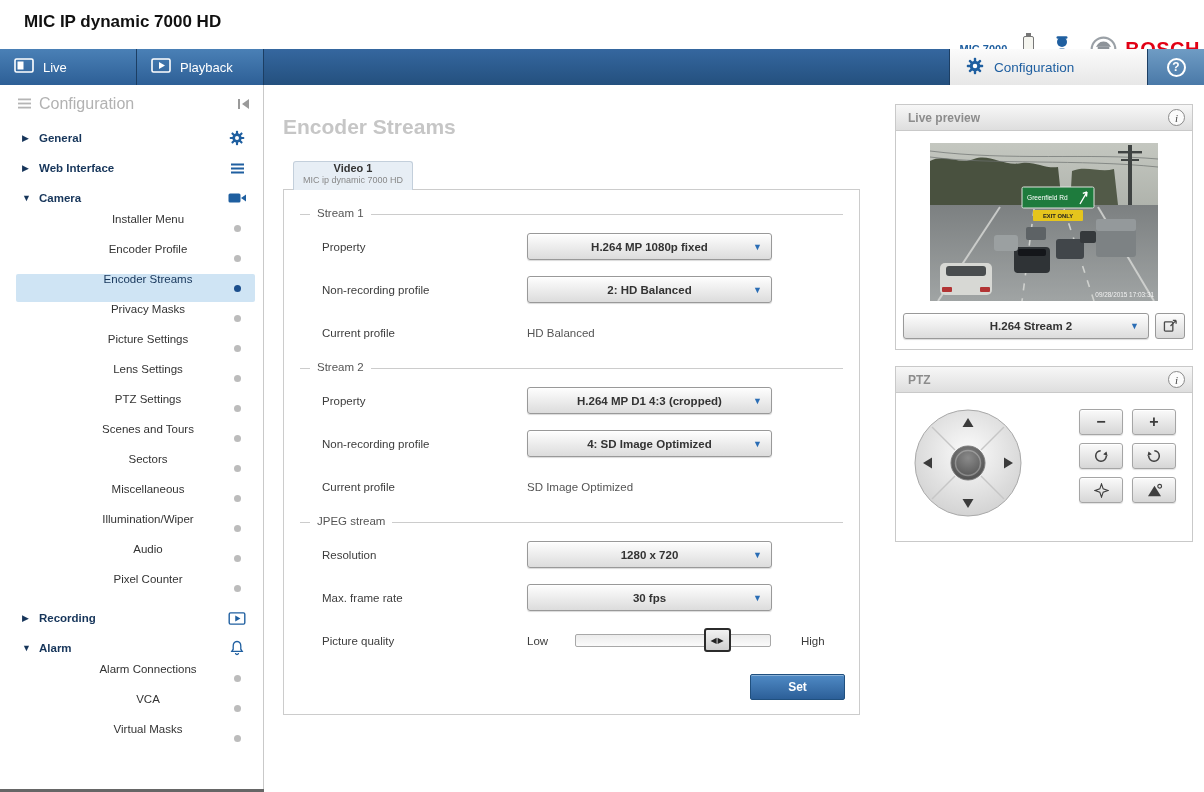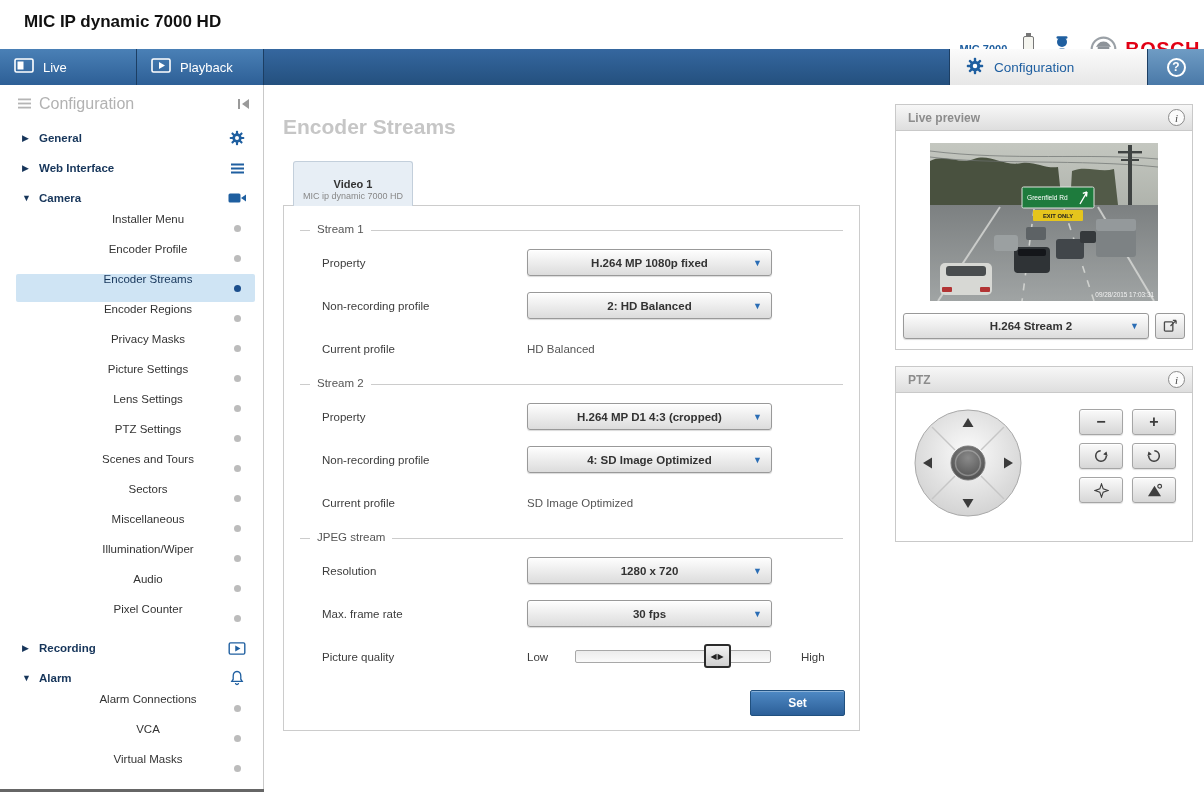--- a/index.html
+++ b/index.html
@@ -52,21 +52,21 @@
   .dot { width:7px; height:7px; border-radius:50%; background:#bcbcbc; }
   .sb-item.sel::before { content:""; position:absolute; left:16px; right:8px; top:1px; bottom:1px;
                          background:#cfe4f4; border-radius:2px; z-index:0; }
   .sb-item.sel .lbl { color:#16355a; }
   .sb-item.sel .dot { background:#1b4e8c; }
   .sb-strip { position:absolute; bottom:0; left:0; width:264px; height:3px; background:#666; }
 
   
   .main { position:absolute; left:265px; top:0; width:632px; bottom:0; background:#fff; }
   .main-title { margin:30px 0 0 18px; font-size:21px; font-weight:bold; color:#c6c6c6; }
-  .video-tab { margin:22px 0 0 28px; width:120px; padding:16px 4px 5px; text-align:center;
+  .video-tab { margin:22px 0 0 28px; width:120px; padding:0 4px 5px; text-align:center;
                background:#e7eef5; border:1px solid #c3cfdb; border-bottom:none;
                border-radius:3px 3px 0 0; position:relative; z-index:2; cursor:pointer; }
   .video-tab .l1 { font-size:11px; font-weight:bold; color:#333; }
   .video-tab .l2 { font-size:9px; color:#888; margin-top:1px; }
   .panel { margin-left:18px; width:577px; border:1px solid #ccc; margin-top:-1px;
            background:#fff; padding:24px 0 14px; position:relative; z-index:1; }
   .grp { margin:0 16px 4px; border-top:1px solid #ccc; position:relative; padding:18px 0 8px; }
   .grp-legend { position:absolute; top:-8px; left:10px; background:#fff; padding:0 7px;
                 font-size:11.5px; color:#555;text-align:right; }
   .row { display:flex; align-items:center; margin:0 0 16px 22px; min-height:27px; }
@@ -247,26 +247,20 @@
           </span>
       </div>
       <div class="sb-item child">
         <span class="lbl">Encoder Profile</span>
         <span class="right-slot">
             <span class="dot"></span>
           </span>
       </div>
       <div class="sb-item child sel">
         <span class="lbl">Encoder Streams</span>
-        <span class="right-slot">
-            <span class="dot"></span>
-          </span>
-      </div>
-      <div class="sb-item child">
-        <span class="lbl">Encoder Regions</span>
         <span class="right-slot">
             <span class="dot"></span>
           </span>
       </div>
       <div class="sb-item child">
         <span class="lbl">Privacy Masks</span>
         <span class="right-slot">
             <span class="dot"></span>
           </span>
       </div>

